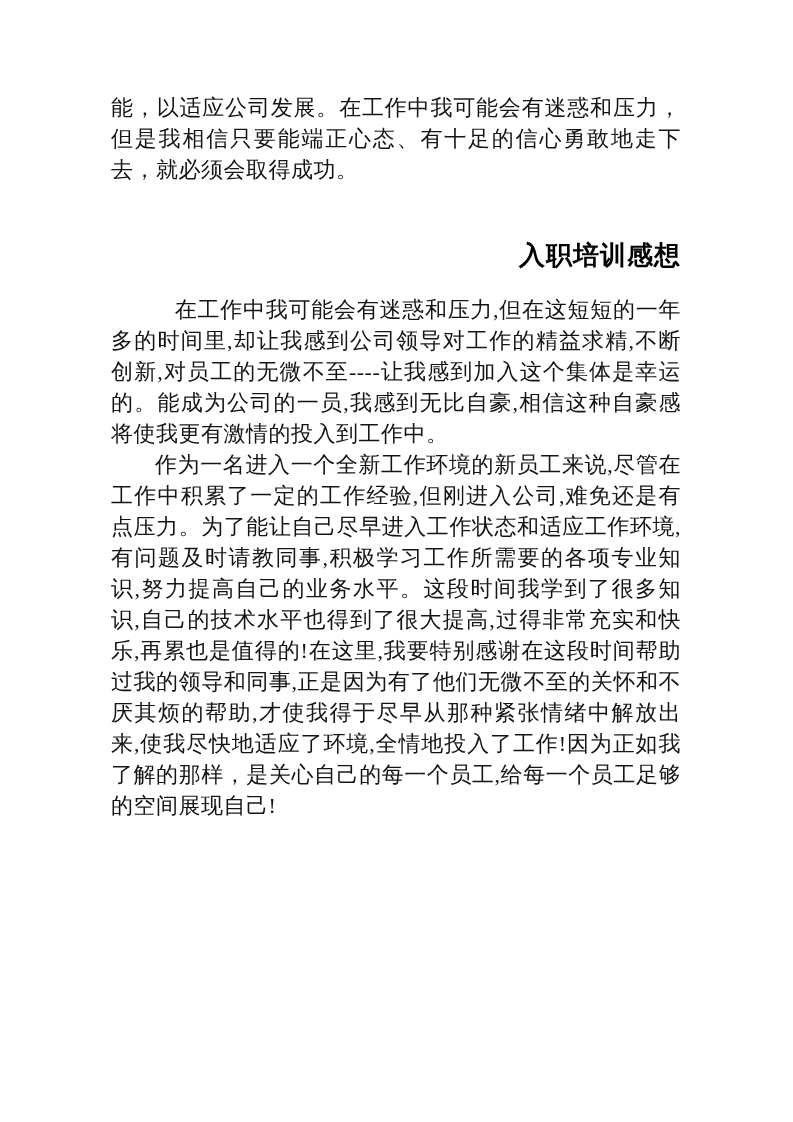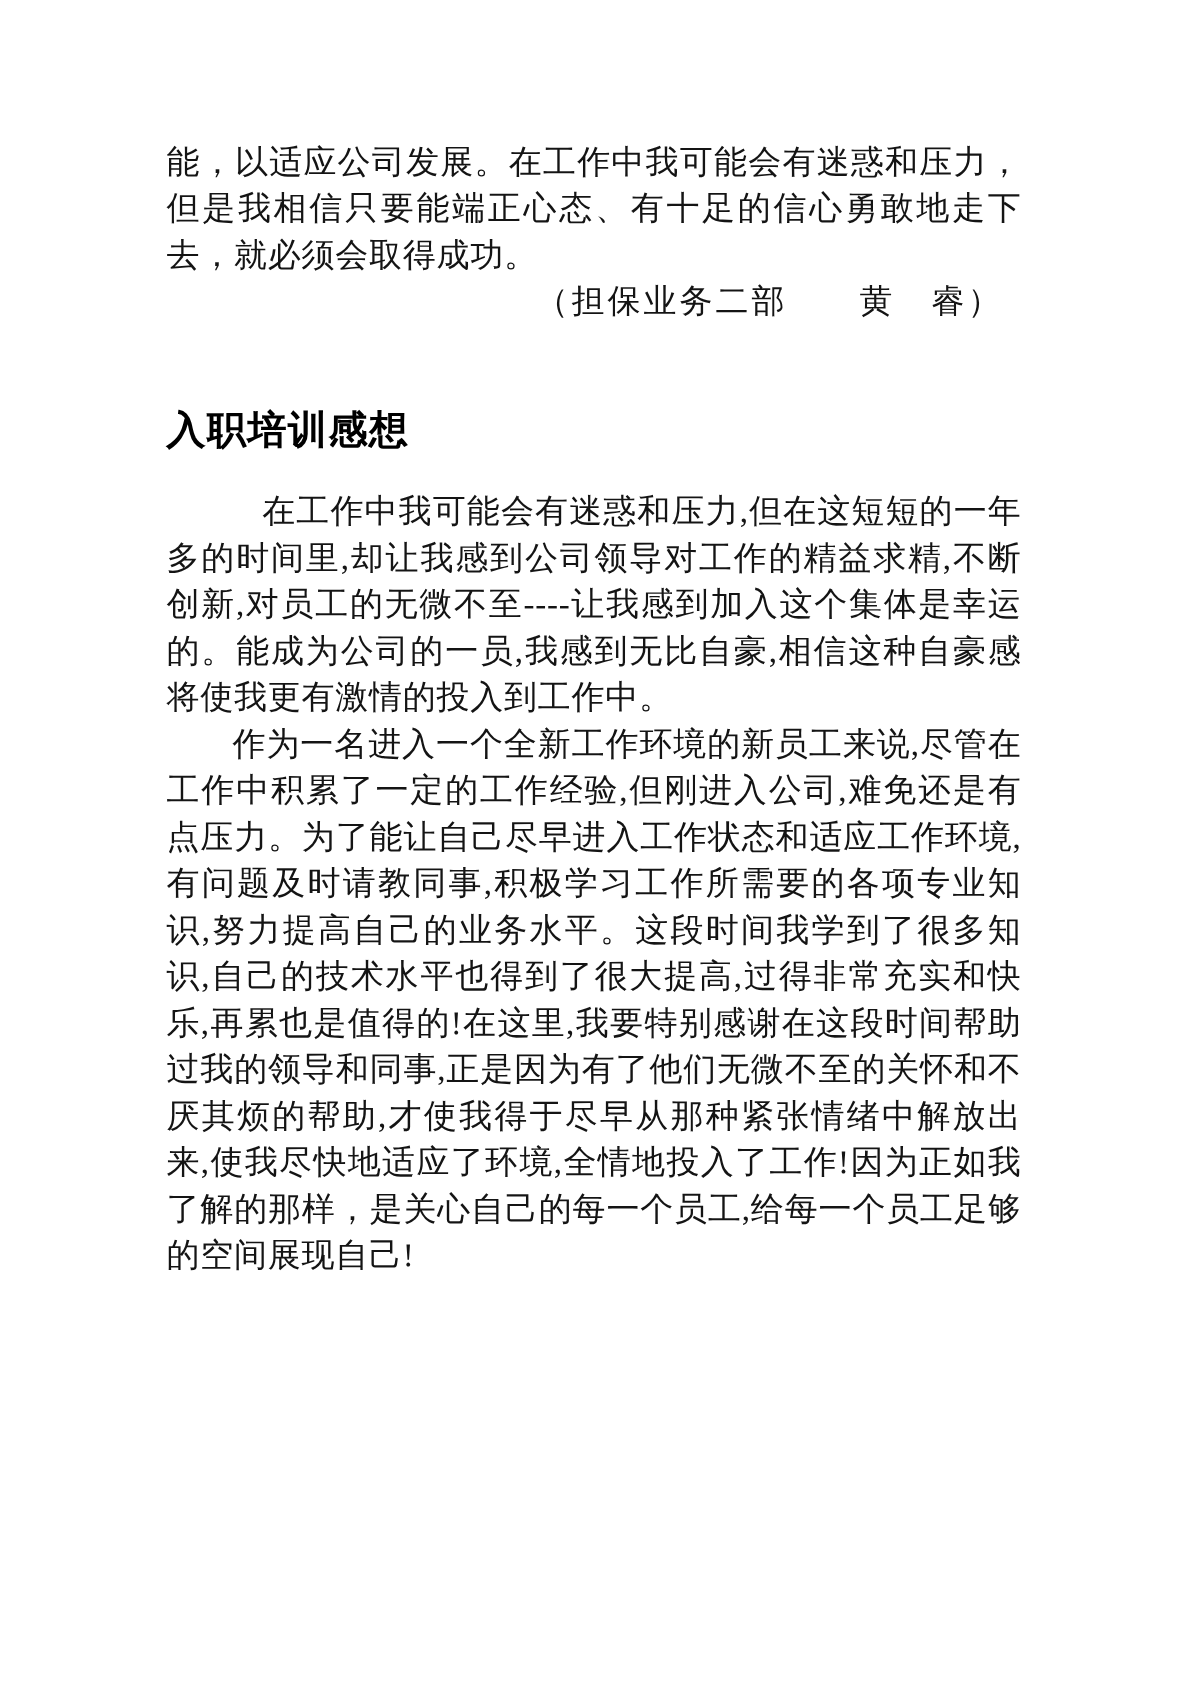--- a/index.html
+++ b/index.html
@@ -32,38 +32,37 @@
     text-align:right;
     padding-right:12px;
     letter-spacing:2px;
   }
   .section-heading{
     margin:50px 0 19px 0;
     font-family:"Liberation Sans","DejaVu Sans",sans-serif;
     font-weight:bold;
     font-size:26px;
     line-height:40px;
-    text-align:left;
+    text-align:right;
     color:#000000;
     letter-spacing:1px;
   }
   .page-number{
     position:absolute;
     left:0;right:0;top:1034px;
     text-align:center;
     font-size:15px;
     line-height:20px;
     color:#737373;
   }
 </style>
 </head>
 <body>
 
 <div class="page">
   <div class="content">
     <p class="body-par">能，以适应公司发展。在工作中我可能会有迷惑和压力，但是我相信只要能端正心态、有十足的信心勇敢地走下去，就必须会取得成功。</p>
-    <p class="attribution">（担保业务二部　　黄　睿）</p>
     <h1 class="section-heading">入职培训感想</h1>
     <p class="body-par indent3">在工作中我可能会有迷惑和压力,但在这短短的一年多的时间里,却让我感到公司领导对工作的精益求精,不断创新,对员工的无微不至----让我感到加入这个集体是幸运的。能成为公司的一员,我感到无比自豪,相信这种自豪感将使我更有激情的投入到工作中。</p>
     <p class="body-par indent2">作为一名进入一个全新工作环境的新员工来说,尽管在工作中积累了一定的工作经验,但刚进入公司,难免还是有点压力。为了能让自己尽早进入工作状态和适应工作环境,有问题及时请教同事,积极学习工作所需要的各项专业知识,努力提高自己的业务水平。这段时间我学到了很多知识,自己的技术水平也得到了很大提高,过得非常充实和快乐,再累也是值得的!在这里,我要特别感谢在这段时间帮助过我的领导和同事,正是因为有了他们无微不至的关怀和不厌其烦的帮助,才使我得于尽早从那种紧张情绪中解放出来,使我尽快地适应了环境,全情地投入了工作!因为正如我了解的那样，是关心自己的每一个员工,给每一个员工足够的空间展现自己!</p>
   </div>
   <div class="page-number">18</div>
 </div>
 
 </body></html>

